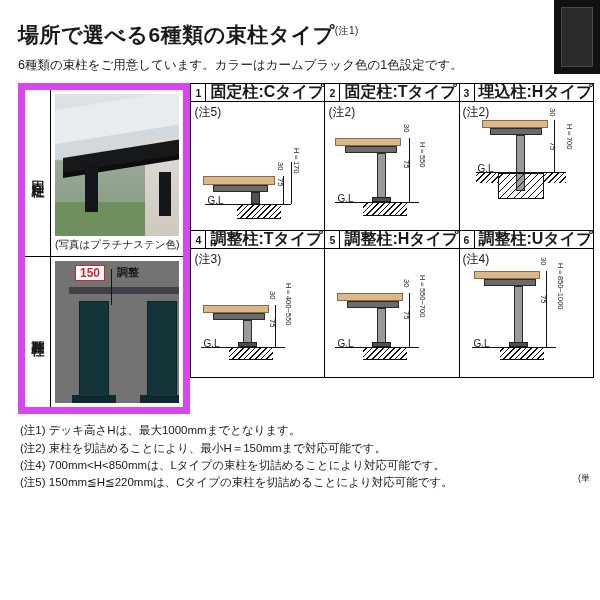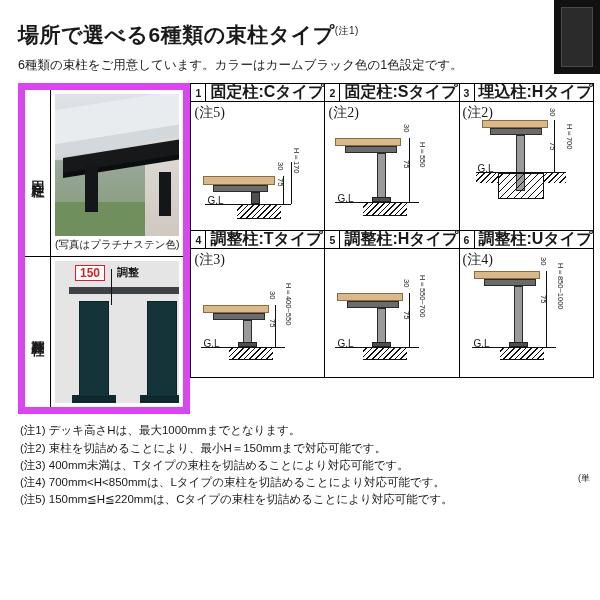--- a/index.html
+++ b/index.html
@@ -136,21 +136,21 @@
   .p1 .wall {
     position:absolute; right:0; top:0; width:34px; height:100%;
     background:linear-gradient(#e6e3de,#cfc9c0);
   }
   .p1 .grass {
     position:absolute; left:0; bottom:0; width:100%; height:34px;
     background:#6f8f5c;
   }
 
   
-  .p2 { background:#e5e5e5; }
+  .p2 { background:#737373; }
   .p2 .postA, .p2 .postB {
     position:absolute; bottom:6px; width:30px; background:#14343a;
     border:1px solid #0c2429;
   }
   .p2 .postA { left:24px; height:96px; }
   .p2 .postB { left:92px; height:96px; }
   .p2 .plateA, .p2 .plateB {
     position:absolute; bottom:0; width:44px; height:8px; background:#0e2a30;
   }
   .p2 .plateA { left:17px; }
@@ -204,22 +204,21 @@
     padding-left:4px;
     white-space:nowrap;
   }
   .cell-body {
     position:relative;
     height:128px;
     overflow:hidden;
   }
   .cell-note {
     position:absolute; left:3px; top:2px;
-    font-size:14px;
-    font-family:Liberation Serif, serif;
+    font-size:12px;
   }
 
   
   .gl-line { position:absolute; height:1px; background:#111; }
   .gl-label { position:absolute; font-size:10px; }
   .hatch {
     position:absolute;
     background:repeating-linear-gradient(-45deg,#111 0 1px,transparent 1px 5px);
     border:1px solid #111;
   }
@@ -331,21 +330,21 @@
           <div class="dimv" style="left:85px; top:76px;">75</div>
           <div class="dimv" style="left:85px; top:60px;">30</div>
           <div class="tick" style="left:100px; top:60px; height:42px;"></div>
           <div class="dimv" style="left:100px; top:46px;">H＝170</div>
         </div>
       </div>
 
       <div class="cell">
         <div class="cell-head">
           <div class="cell-num">2</div>
-          <div class="cell-title">固定柱:Sタイプ</div>
+          <div class="cell-title">固定柱:Tタイプ</div>
         </div>
         <div class="cell-body">
           <div class="cell-note">(注2)</div>
           <div class="wood" style="left:10px; top:36px; width:66px; height:8px;"></div>
           <div class="beamblk" style="left:20px; top:44px; width:52px; height:7px;"></div>
           <div class="postblk" style="left:52px; top:51px; width:9px; height:48px;"></div>
           <div class="postdark" style="left:47px; top:95px; width:19px; height:5px;"></div>
           <div class="gl-line" style="left:10px; top:100px; width:84px;"></div>
           <div class="ground" style="left:38px; top:101px; width:44px; height:13px; border-bottom:1px solid #111;"></div>
           <div class="gl-label" style="left:12px; top:91px;">G.L</div>
@@ -442,18 +441,17 @@
       </div>
 
     </div>
   </div>
 
   <div class="unit" style="top:472px;">(単</div>
 
   <div class="notes">
     <div>(注1) デッキ高さHは、最大1000mmまでとなります。</div>
     <div>(注2) 束柱を切詰めることにより、最小H＝150mmまで対応可能です。</div>
-    <div>(注3) 400mm未満は、Tタイプの束柱を切詰めることにより対応可能です。</div>
     <div>(注4) 700mm&lt;H&lt;850mmは、Lタイプの束柱を切詰めることにより対応可能です。</div>
     <div>(注5) 150mm≦H≦220mmは、Cタイプの束柱を切詰めることにより対応可能です。</div>
   </div>
 
 </div>
 
 </body></html>

